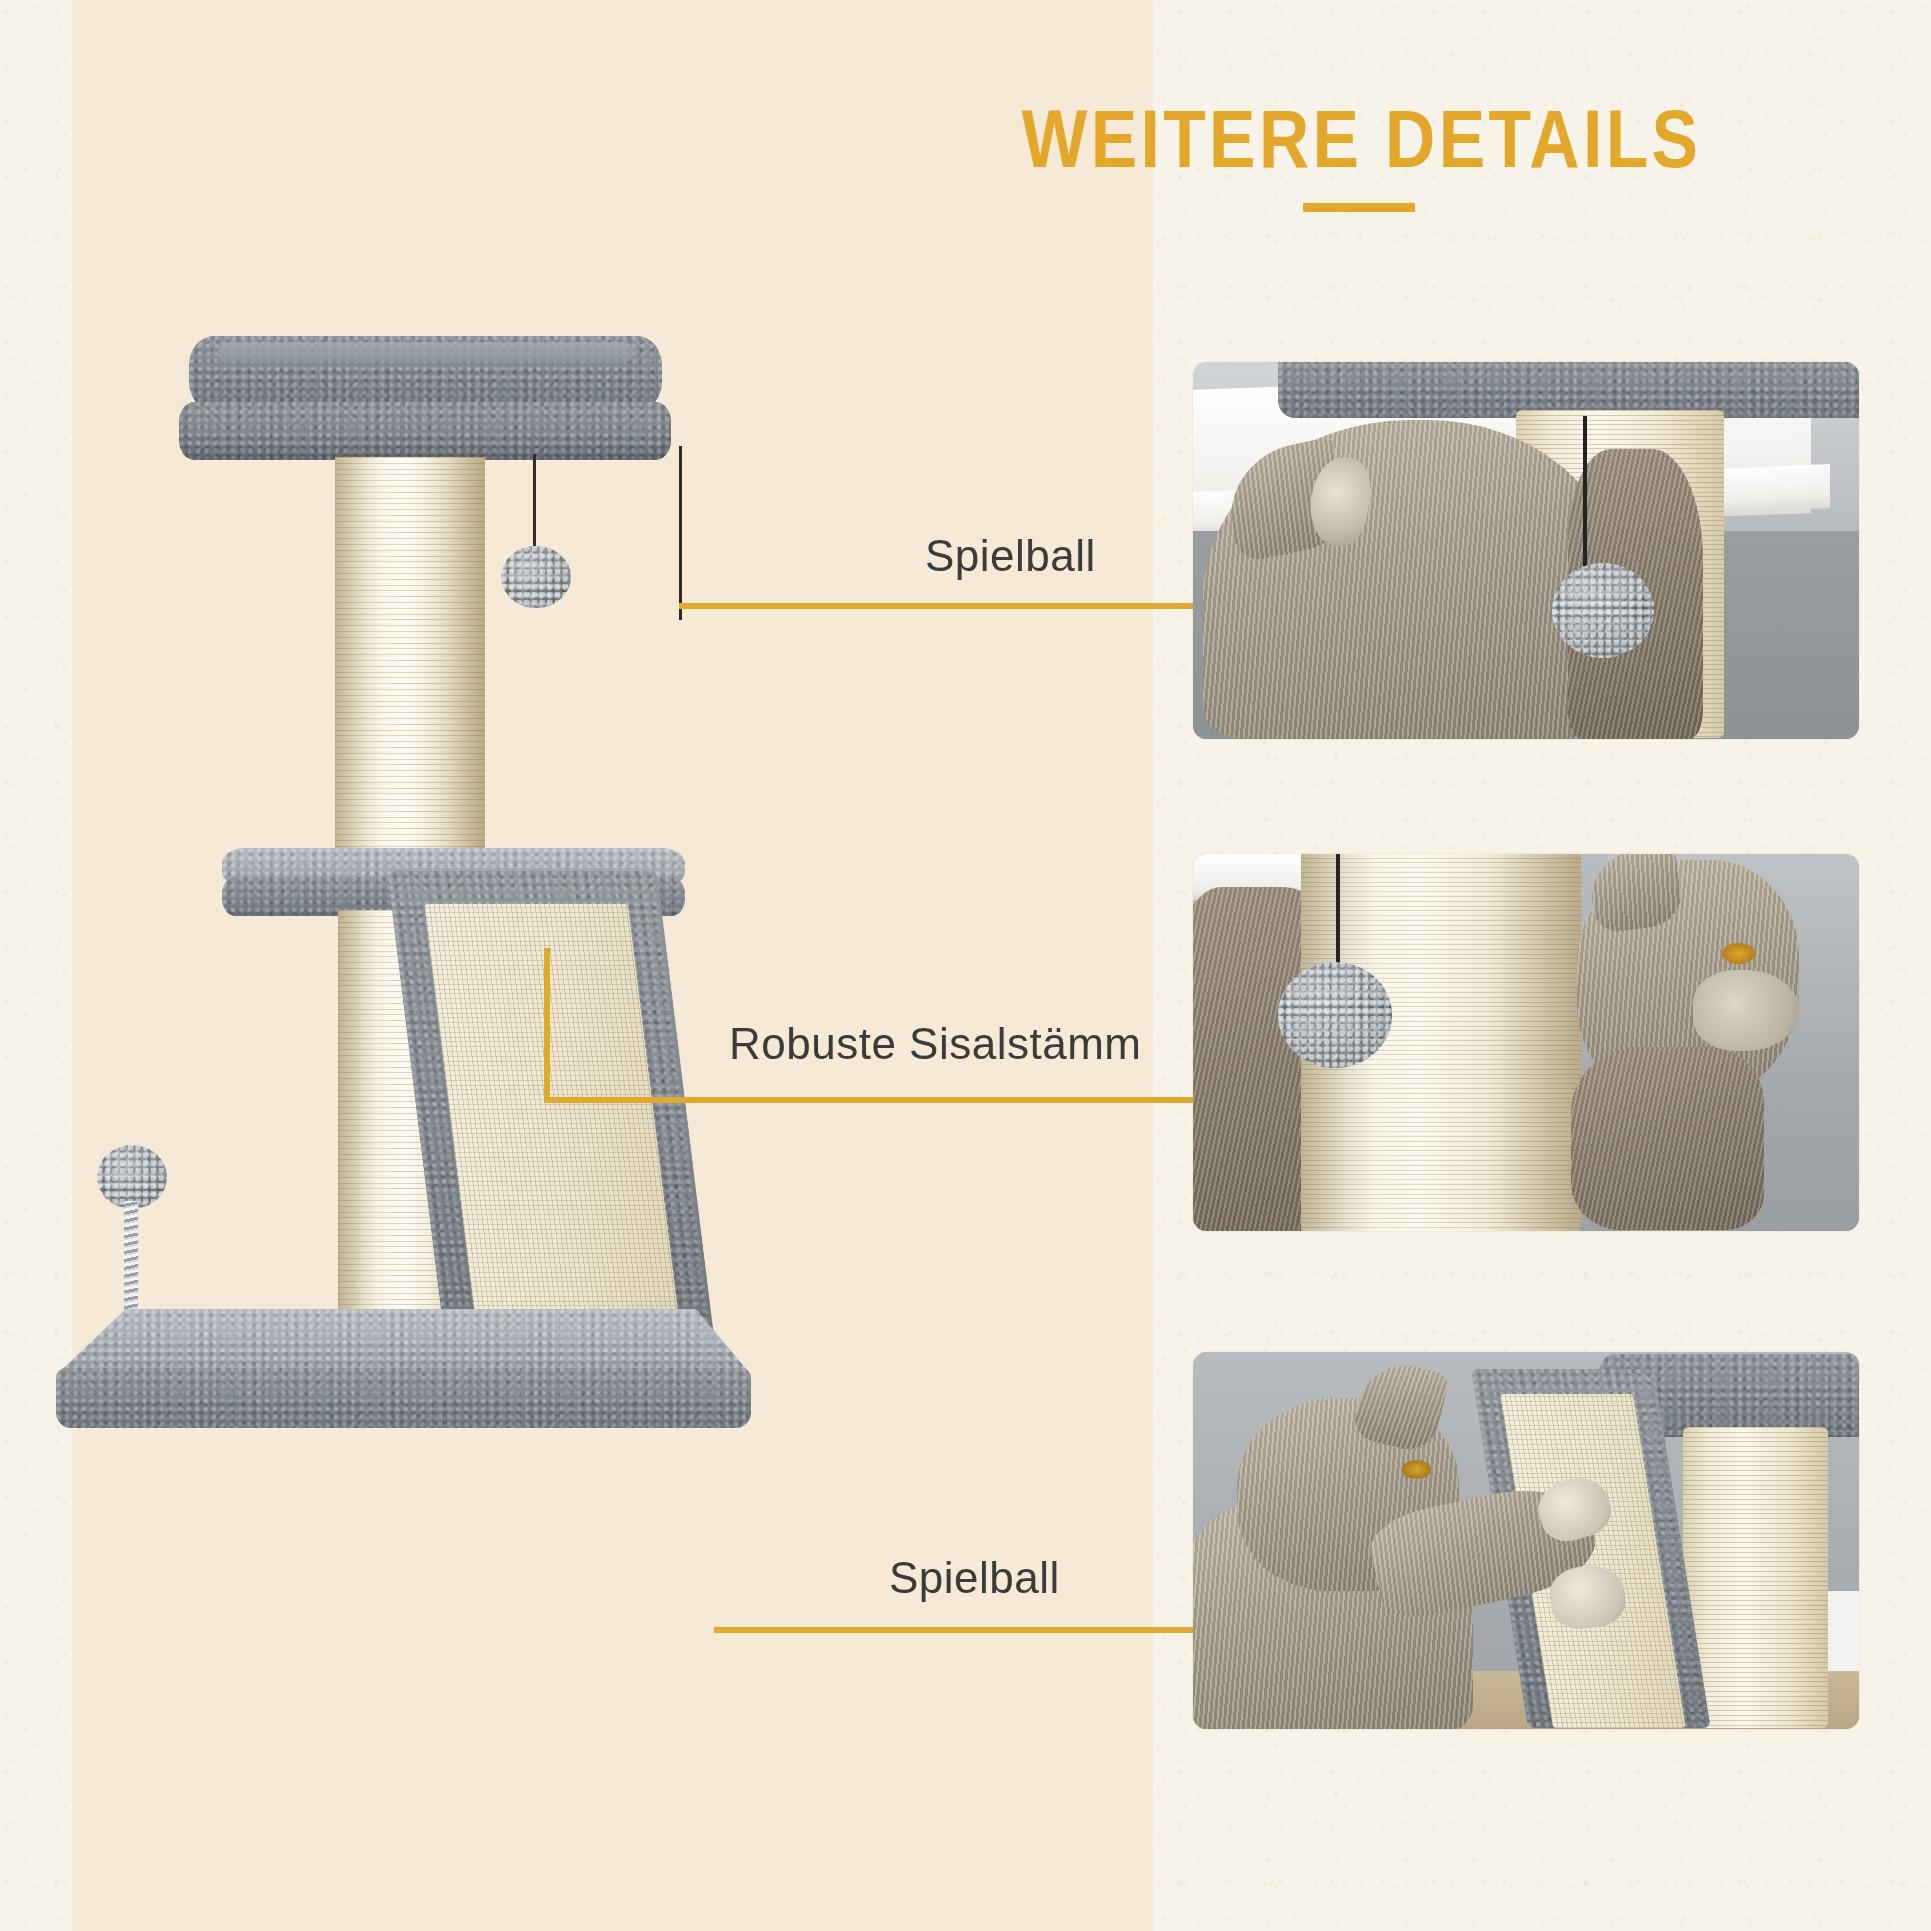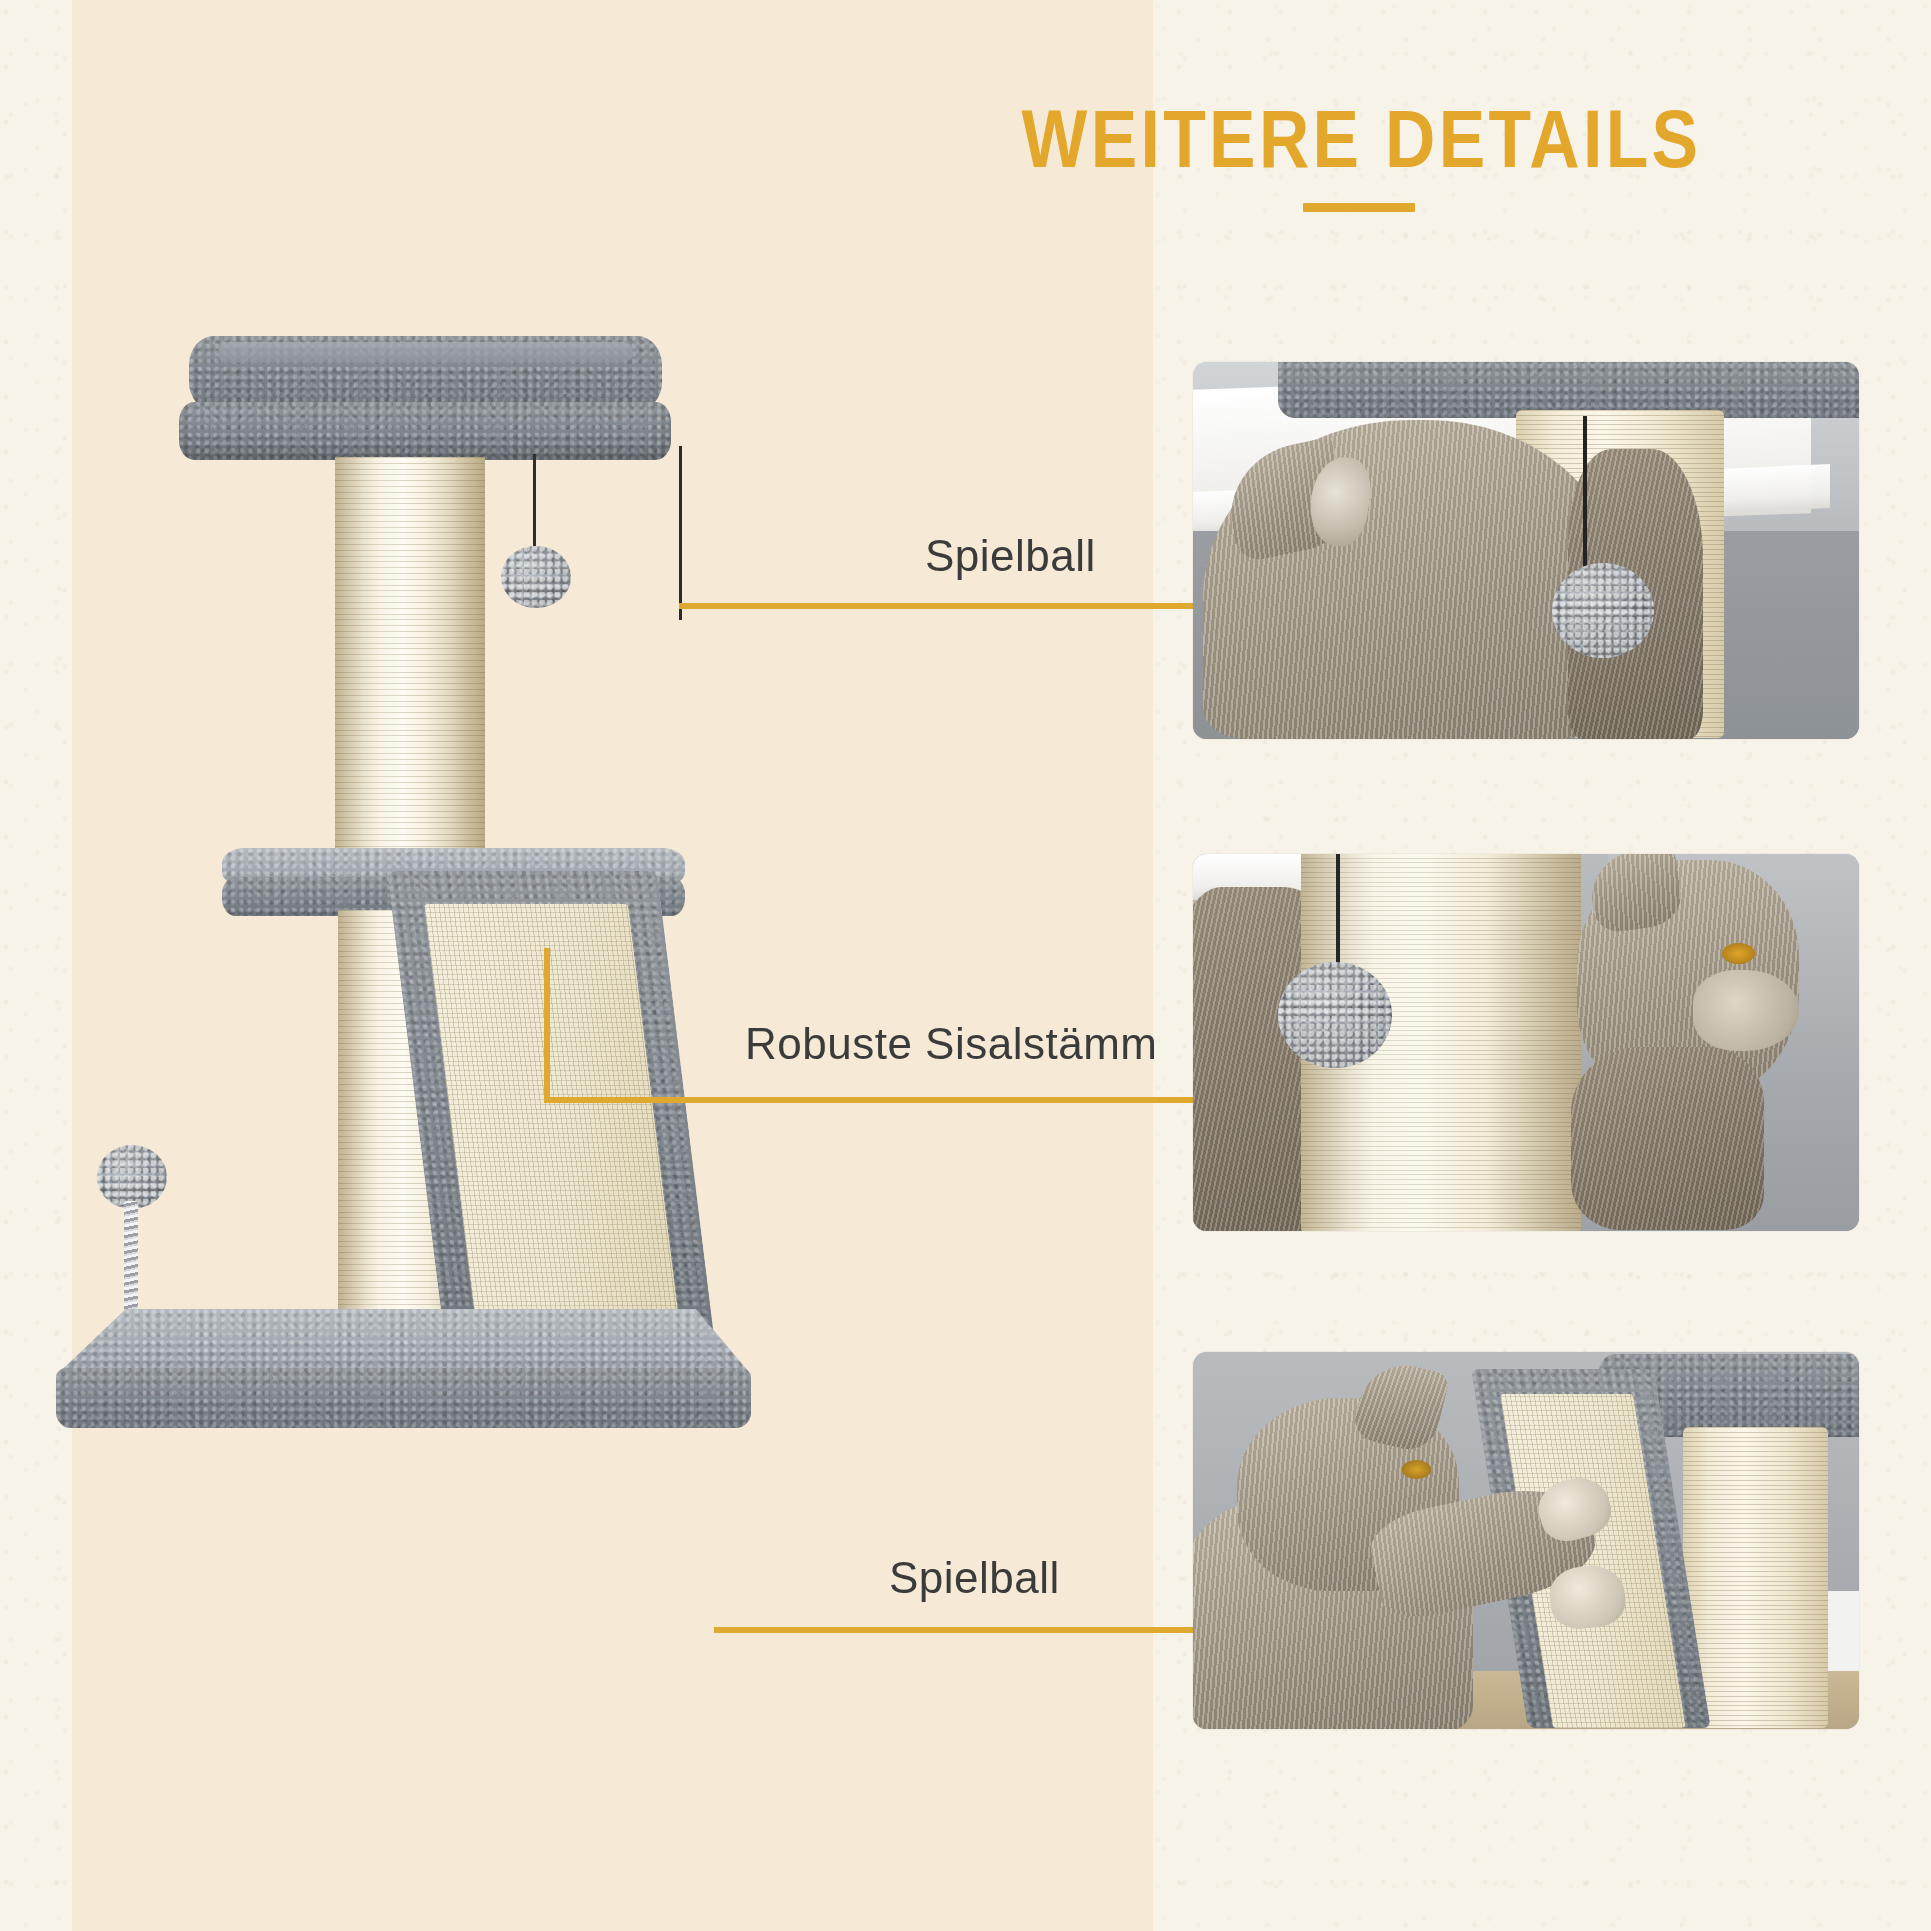--- a/index.html
+++ b/index.html
@@ -204,21 +204,21 @@
     <div class="plush" style="position:absolute;left:17.4px;top:1049px;width:695px;height:60px;border-radius:9.7px 9.7px 15.4px 15.4px;"></div>
   </div>
 
   <div class="lead-thin" style="left:679px;top:446px;height:174px;"></div>
   <div class="lead-h" style="left:679px;top:603px;width:517px;"></div>
   <div class="callout-label" style="left:925px;top:531px;">Spielball</div>
 
   <div class="lead-v" style="left:544px;top:948px;height:154px;"></div>
   <div class="lead-h" style="left:544px;top:1097px;width:652px;"></div>
   <div class="clip-right" style="left:676px;top:1019px;width:519px;height:77px;">
-    <div class="callout-label" style="left:53px;top:0;margin-left:16px;">Robuste Sisalstämm</div>
+    <div class="callout-label" style="left:53px;top:0;">Robuste Sisalstämm</div>
   </div>
 
   <div class="lead-h" style="left:714px;top:1627px;width:481px;"></div>
   <div class="callout-label" style="left:889px;top:1553px;">Spielball</div>
 
   <div class="photo photo-1">
     <div class="wall-light"></div>
 
     <div class="sillboard" style="left:0;top:17.4px;width:618px;height:145px;transform:skewY(-2deg);"></div>
     <div class="sillboard" style="left:0;top:116px;width:637px;height:44px;transform:skewY(-2.5deg);opacity:.95;"></div>

